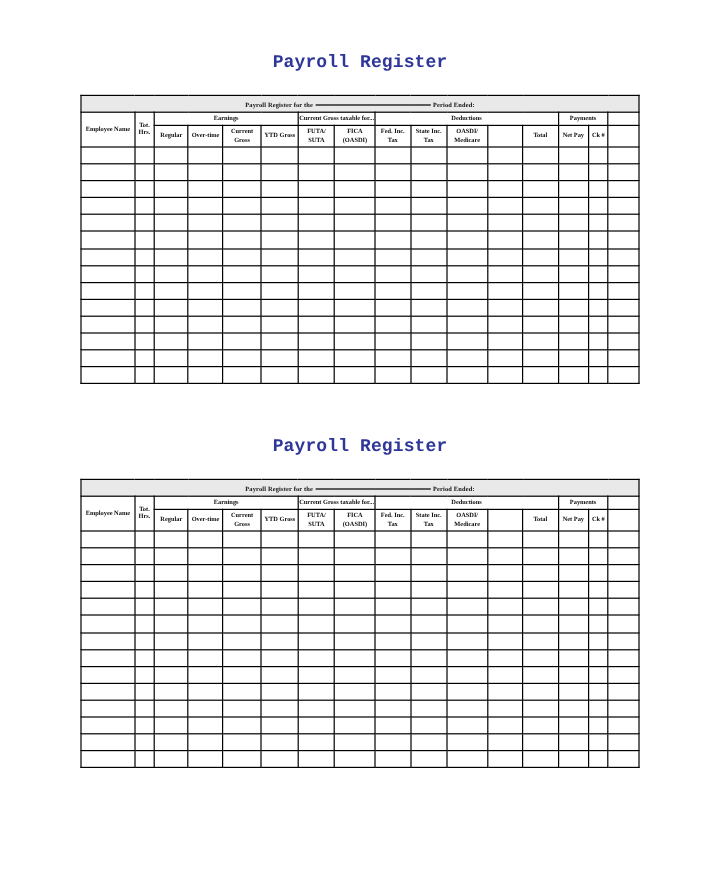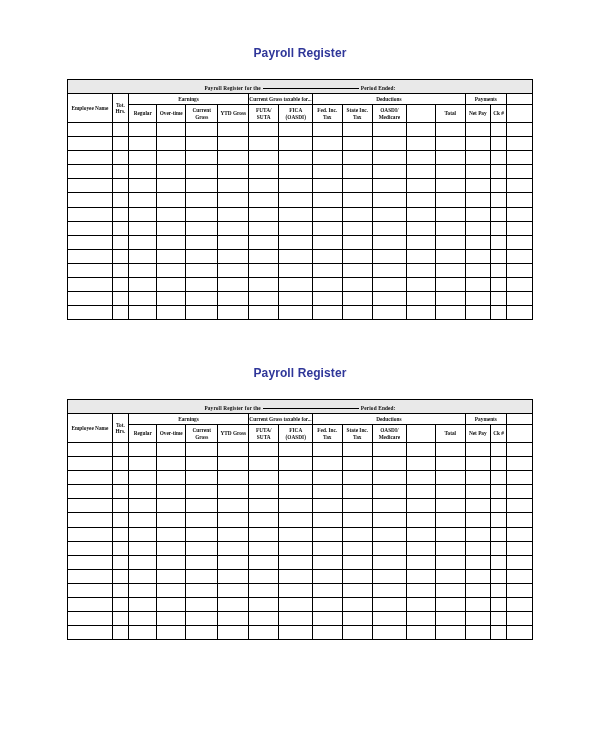--- a/index.html
+++ b/index.html
@@ -27,23 +27,23 @@
     left: 0;
     width: 600px;
   }
   .block-1 { top: 46px; }
   .block-2 { top: 366px; }
 
   .doc-title {
     text-align: center;
     color: #2f3699;
     font-weight: bold;
-    font-size: 12px;
+    font-size: 15px;
     letter-spacing: 0.1px;
-    font-family: Liberation Sans, sans-serif;
+    font-family: Liberation Mono, monospace;
     line-height: 14px;
     margin: 0 0 19px 0;
   }
 
   .table-wrap {
     margin: 0 auto;
     width: 466px;
   }
 
   table.payroll {

